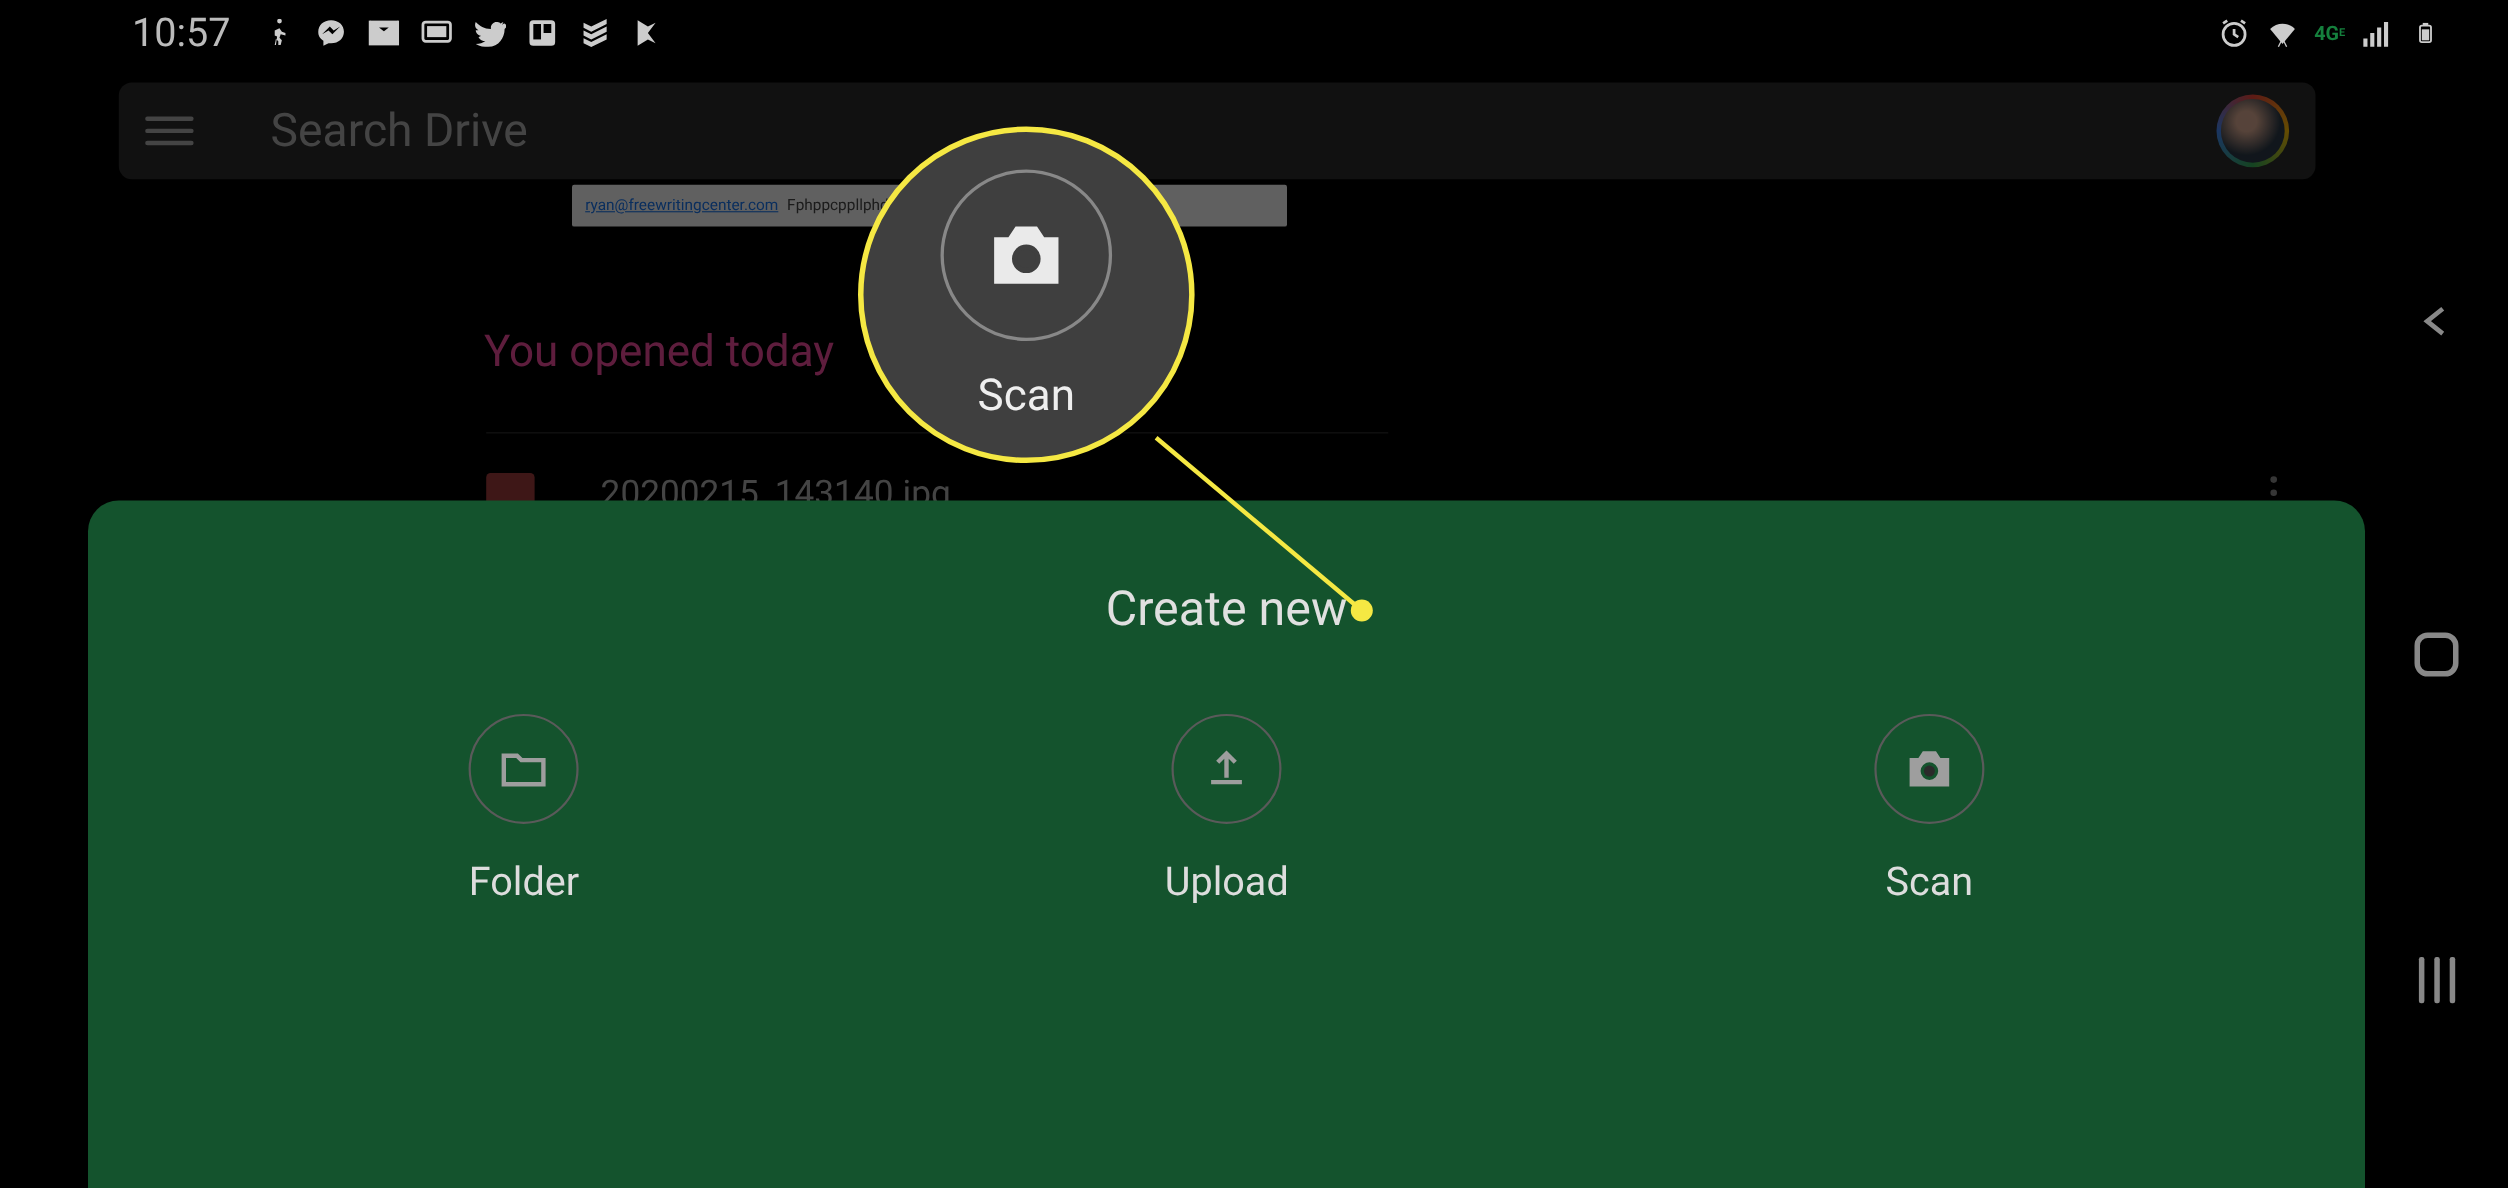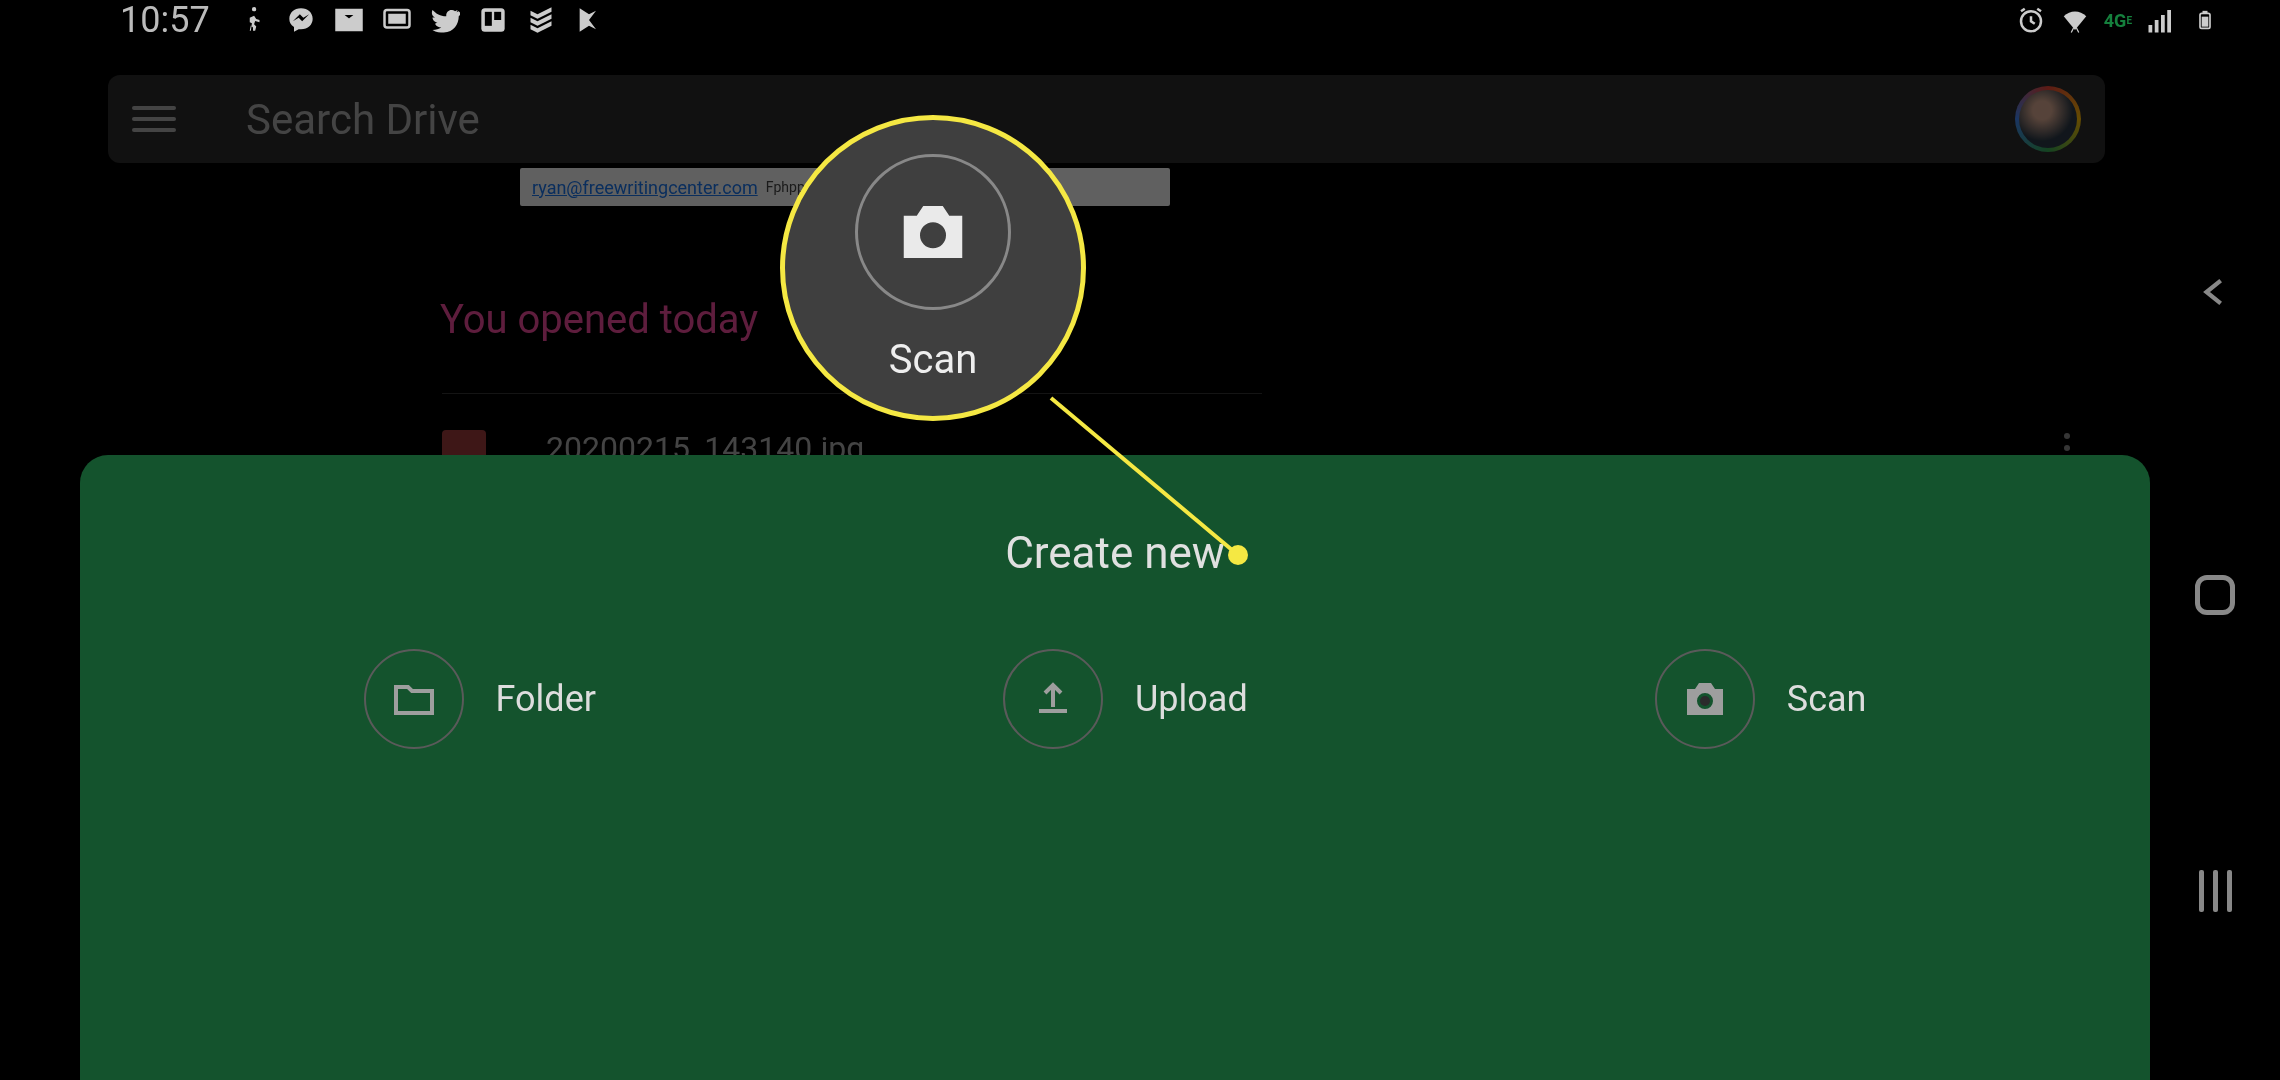--- a/index.html
+++ b/index.html
@@ -9,21 +9,21 @@
       background: #000;
       font-family: Roboto, Arial, sans-serif;
       color: #e0e0e0;
       position: relative;
       overflow: hidden;
     }
     
     
     .status-bar {
       position: absolute;
-      top: 0;
+      top: 10px;
       left: 120px;
       right: 60px;
       height: 40px;
       display: flex;
       justify-content: space-between;
       align-items: center;
       color: #bbb;
       font-size: 32px;
       z-index: 10;
     }
@@ -82,21 +82,21 @@
       width: 650px;
       height: 38px;
       background: #f0f0f0;
       color: #333;
       font-size: 14px;
       display: flex;
       align-items: center;
       padding: 0 12px;
       border-radius: 2px;
     }
-    .doc-link { color: #1a73e8; text-decoration: underline; font-size: 18px; }
+    .doc-link { color: #1a73e8; text-decoration: underline; font-size: 14px; }
     .doc-suffix { margin-left: 8px; color: #444; }
     
     
     .section-label {
       position: absolute;
       top: 236px;
       left: 360px;
       font-size: 40px;
       color: #ec4899;
     }
@@ -143,21 +143,21 @@
       color: #e0e0e0;
       margin-top: 72px;
       font-weight: 400;
     }
     .sheet-options {
       display: flex;
       justify-content: space-around;
       margin-top: 70px;
       padding: 0 80px;
     }
-    .sheet-option { display: flex; flex-direction: row; align-items: center; gap: 32px; }
+    .sheet-option { display: flex; flex-direction: column; align-items: center; gap: 32px; }
     .option-circle {
       width: 100px; height: 100px; border-radius: 50%;
       border: 2px solid #5a5a5a;
       display: flex; align-items: center; justify-content: center;
     }
     .option-label { font-size: 36px; color: #ddd; }
     
     
     .callout-circle {
       position: absolute;

